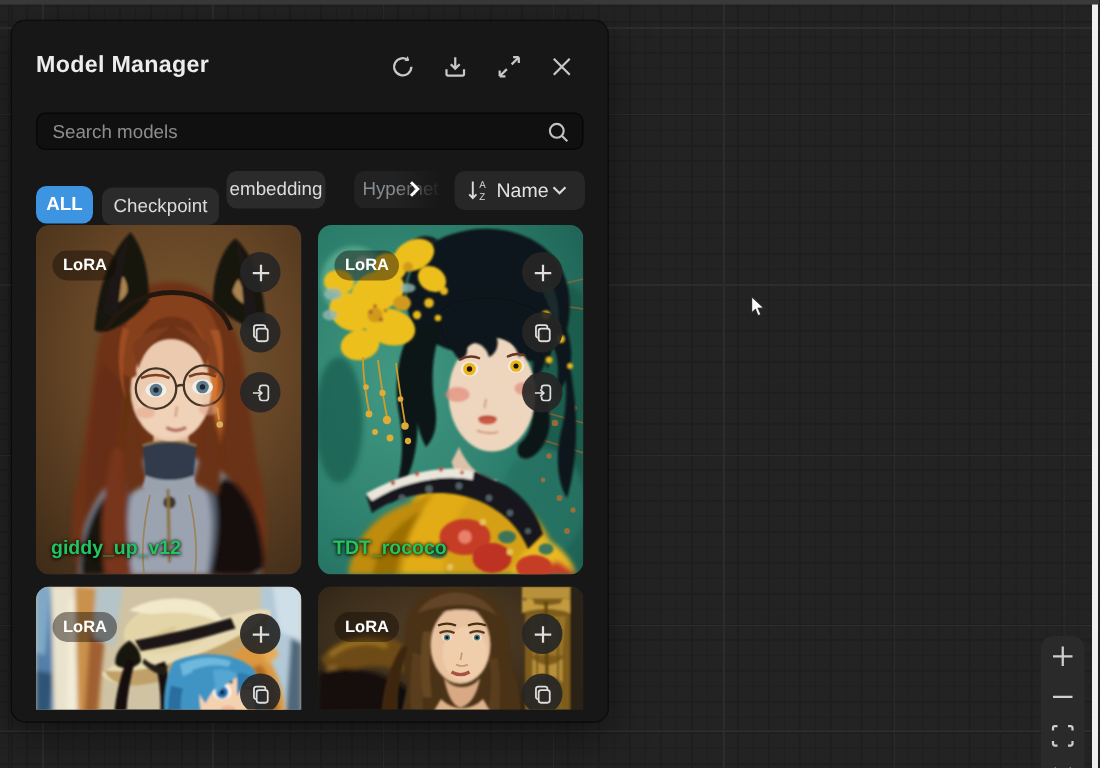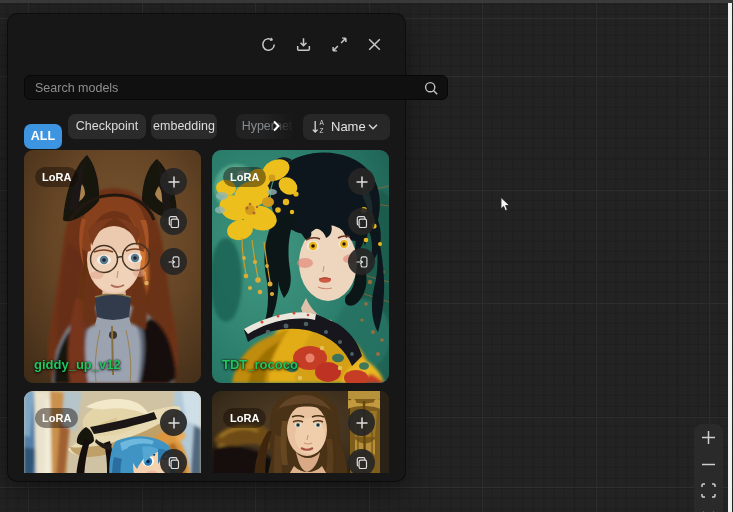--- a/index.html
+++ b/index.html
@@ -17,28 +17,28 @@
   .abs { position:absolute; }
   
   #topstrip { left:0; top:0; width:733px; height:3px; background:#3a3a3a; }
   #whitebar { left:728px; top:3px; width:4px; height:509px; background:#efefef; }
   
   #panel { left:8px; top:14px; width:397px; height:467px; background:#171717;
     border-radius:9px; box-shadow:0 0 0 1px rgba(0,0,0,0.55), 0 10px 30px rgba(0,0,0,0.45); }
   #title { left:24px; top:35px; font-size:15.5px; font-weight:bold; color:#ececec; letter-spacing:0.2px; }
   .hicon { top:36px; width:17px; height:17px; color:#c8c8c8; }
   
-  #search { left:24px; top:75px; width:424px; height:25px; background:#101010;
+  #search { left:24px; top:75px; width:365px; height:25px; background:#101010;
     border:1px solid #070707; border-radius:6px; }
   #search span { position:absolute; left:10px; top:5px; font-size:12.5px; color:#8e8e8e; }
   
   .chip { top:114px; height:25px; border-radius:7px; background:#2b2b2b; color:#dcdcdc;
     font-size:12.5px; line-height:25px; text-align:center; }
   #chip-all { left:24px; width:38px; background:#3d94e0; color:#fff; font-weight:bold;margin-top:10px; }
-  #chip-ckpt { left:68px; width:78px; }
+  #chip-ckpt { left:68px; width:78px;margin-top:11px; }
   #chip-emb { left:151px; width:66px; }
   #chip-hyper { left:236px; width:62px; background:#222222; color:#878c90; overflow:hidden;
     -webkit-mask-image:linear-gradient(to right,#000 45%,transparent 95%);
     mask-image:linear-gradient(to right,#000 45%,transparent 95%); }
   #scrollarrow { left:268px; top:118px; width:16px; height:16px; color:#fff; }
   #sortbox { left:303px; top:114px; width:87px; height:26px; background:#272727; border-radius:7px; }
   #sortbox .nm { position:absolute; left:28px; top:5px; font-size:13px; color:#e2e2e2; }
   
   #grid { left:24px; top:150px; width:365px; height:323px; overflow:hidden; }
   .card { position:absolute; width:177px; height:233px; border-radius:9px; overflow:hidden; background:#222; }
@@ -63,20 +63,21 @@
   #cursor { left:500px; top:197px; }
 </style>
 </head>
 <body>
 <div id="stage">
   <div class="abs" id="topstrip"></div>
   <div class="abs" style="left:0; top:487px; width:733px; height:1px; background:#2f2f2f;"></div>
   <div class="abs" id="whitebar"></div>
 
   <div class="abs" id="panel"></div>
+  <div class="abs" id="title">Model Manager</div>
 
   <svg class="abs hicon" style="left:260px" viewBox="0 0 16 16" fill="none" stroke="currentColor" stroke-width="1.4">
     <path d="M13.4 8a5.4 5.4 0 1 1-1.8-4"></path>
       <path d="M11.2 1.2 12 4l-2.9.6" fill="currentColor" stroke="none"></path>
   </svg>
   <svg class="abs hicon" style="left:295px" viewBox="0 0 16 16" fill="none" stroke="currentColor" stroke-width="1.4">
     <path d="M8 2v7M5.2 6.4 8 9.2l2.8-2.8"></path>
       <path d="M2.5 9.5v3a1 1 0 0 0 1 1h9a1 1 0 0 0 1-1v-3"></path>
   </svg>
   <svg class="abs hicon" style="left:331px" viewBox="0 0 16 16" fill="none" stroke="currentColor" stroke-width="1.4">

